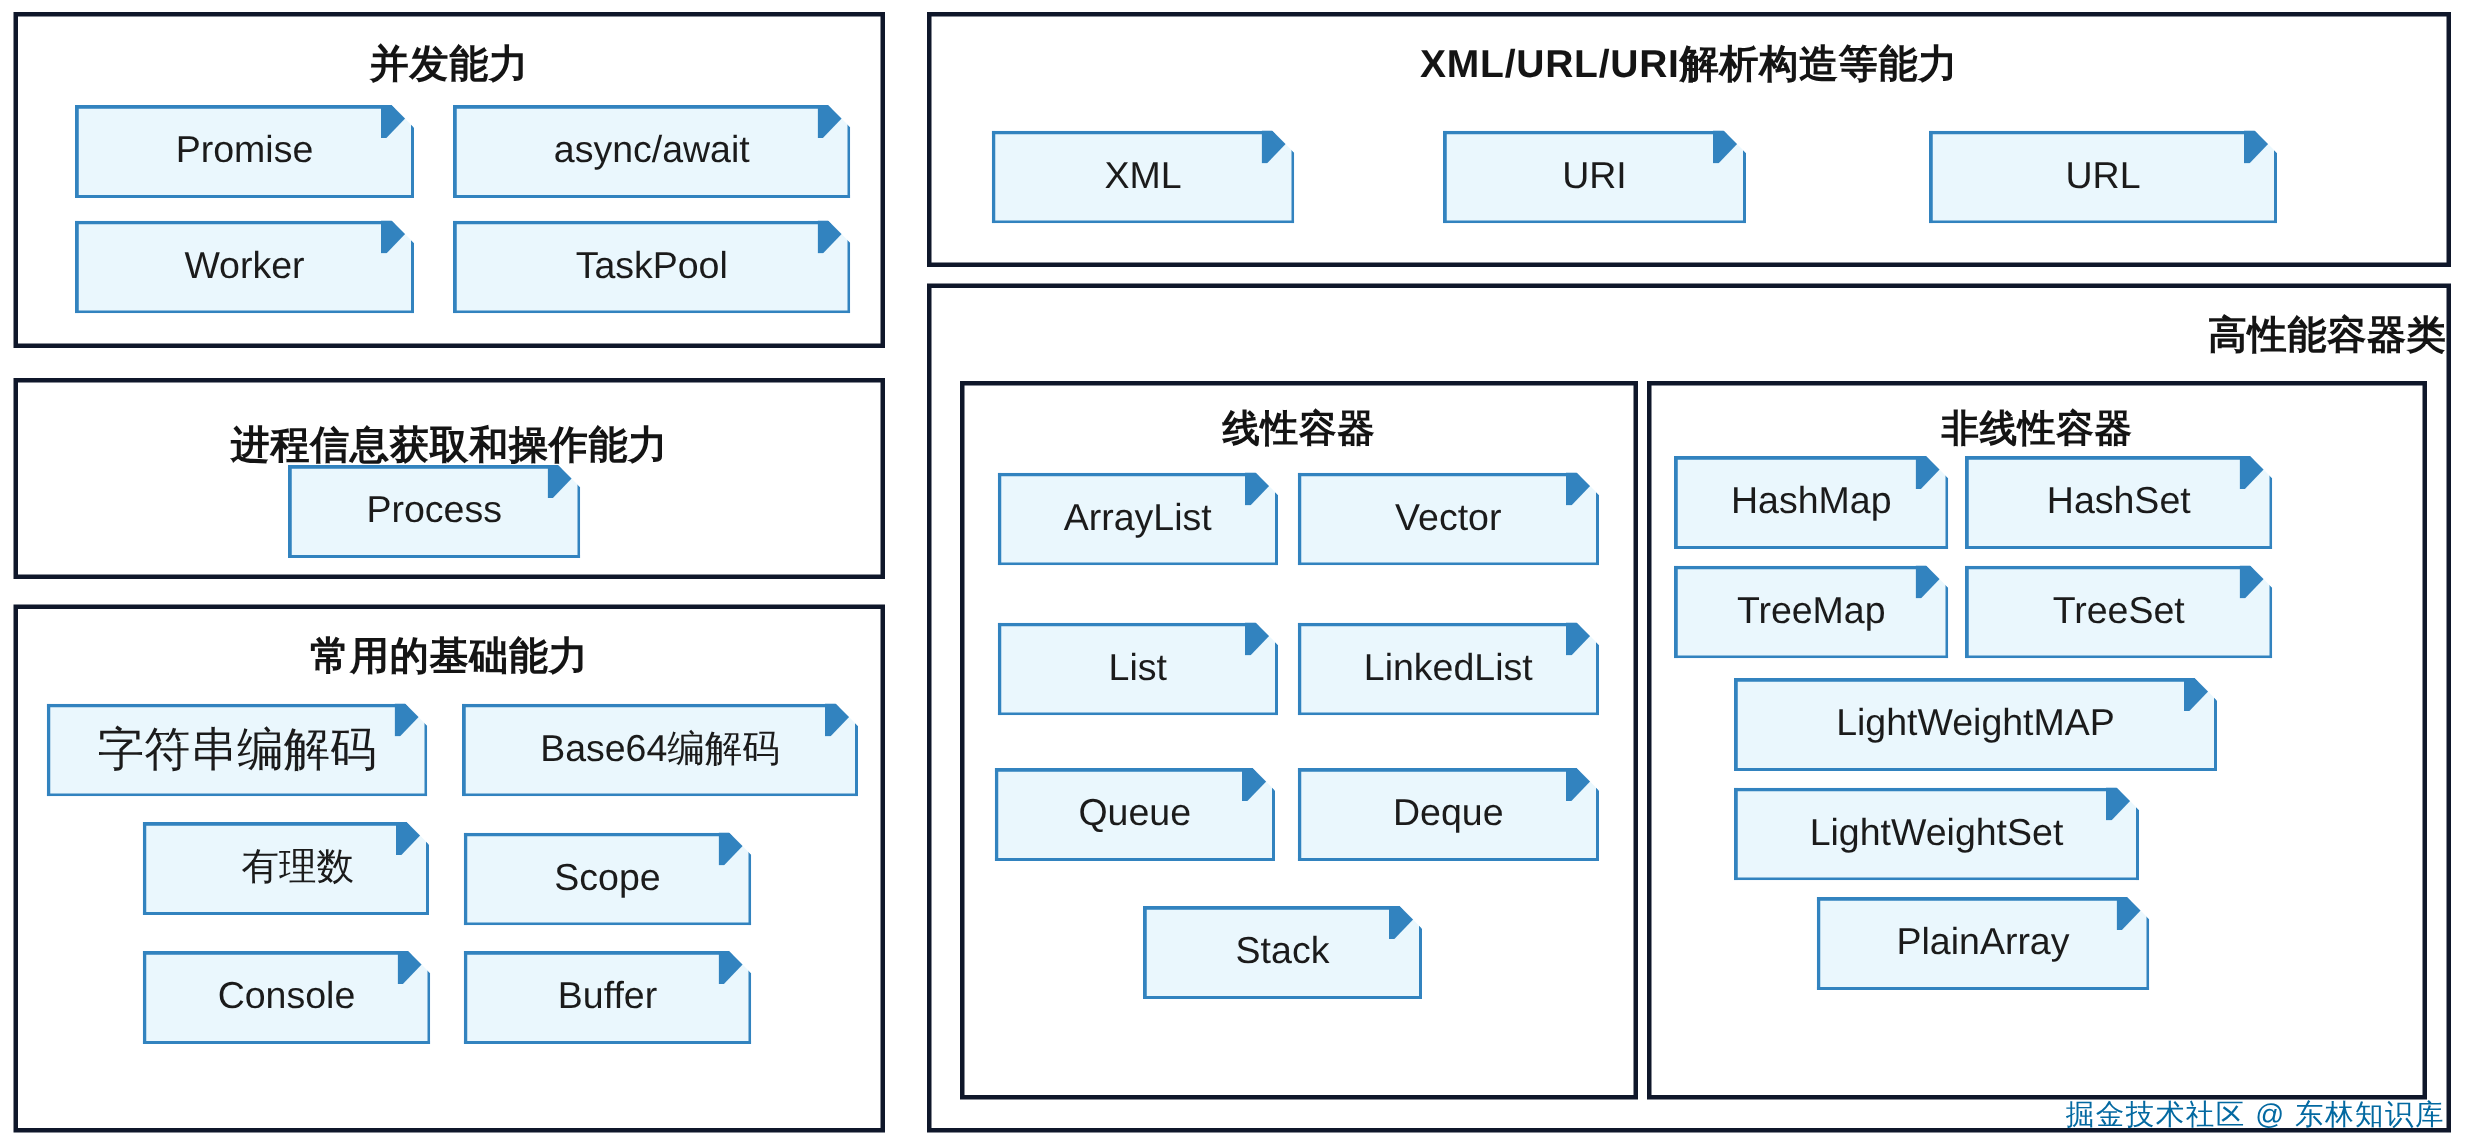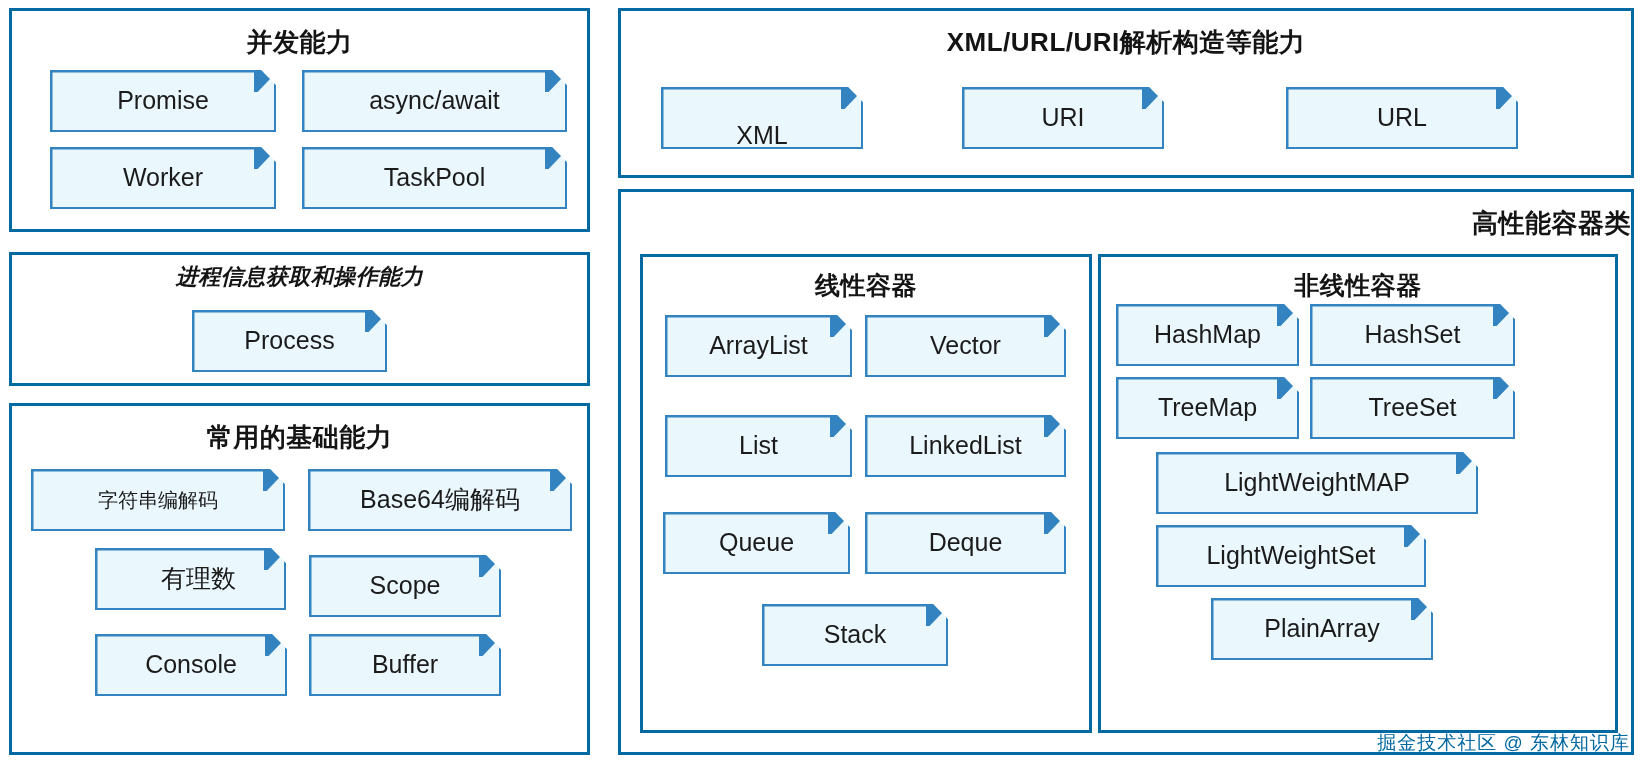--- a/index.html
+++ b/index.html
@@ -15,21 +15,21 @@
     position: relative;
     width: 1644px;
     height: 764px;
     background: #ffffff;
     overflow: hidden;
   }
 
   
   .panel {
     position: absolute;
-    border: 3px solid #0369a1;
+    border: 3px solid #0f172a;
     background: #ffffff;
     box-sizing: border-box;
   }
   .panel > .panel-title {
     text-align: center;
     font-weight: bold;
     color: #141414;
     letter-spacing: .5px;
   }
 
@@ -106,31 +106,31 @@
     </div>
     <div class="note abs" style="left:38px; top:136px; width:226px; height:62px; font-size:25px;">
       <span class="lbl">Worker</span>
     </div>
     <div class="note abs" style="left:290px; top:136px; width:265px; height:62px; font-size:25px;">
       <span class="lbl">TaskPool</span>
     </div>
   </div>
 
   <div class="panel" style="left:9px; top:252px; width:581px; height:134px;">
-    <div class="panel-title" style="font-size:22px; margin-top:7px;font-style:italic;">进程信息获取和操作能力</div>
+    <div class="panel-title" style="font-size:26px; margin-top:24px;">进程信息获取和操作能力</div>
 
     <div class="note abs" style="left:180px; top:55px; width:195px; height:62px; font-size:25px;">
       <span class="lbl">Process</span>
     </div>
   </div>
 
   <div class="panel" style="left:9px; top:403px; width:581px; height:352px;">
     <div class="panel-title" style="font-size:26px; margin-top:14px;">常用的基础能力</div>
 
-    <div class="note abs" style="left:19px; top:63px; width:254px; height:62px; font-size:20px;">
+    <div class="note abs" style="left:19px; top:63px; width:254px; height:62px; font-size:31px;">
       <span class="lbl">字符串编解码</span>
     </div>
     <div class="note abs" style="left:296px; top:63px; width:264px; height:62px; font-size:25px;">
       <span class="lbl">Base64编解码</span>
     </div>
 
     <div class="note abs" style="left:83px; top:142px; width:191px; height:62px; font-size:25px;padding-left:16px;">
       <span class="lbl">有理数</span>
     </div>
     <div class="note abs" style="left:297px; top:149px; width:192px; height:62px; font-size:25px;">
@@ -141,21 +141,21 @@
       <span class="lbl">Console</span>
     </div>
     <div class="note abs" style="left:297px; top:228px; width:192px; height:62px; font-size:25px;">
       <span class="lbl">Buffer</span>
     </div>
   </div>
 
   <div class="panel" style="left:618px; top:8px; width:1016px; height:170px;">
     <div class="panel-title" style="font-size:26px; margin-top:14px;">XML/URL/URI解析构造等能力</div>
 
-    <div class="note abs" style="left:40px; top:76px; width:202px; height:62px; font-size:25px;align-items:flex-end;">
+    <div class="note abs" style="left:40px; top:76px; width:202px; height:62px; font-size:25px;">
       <span class="lbl">XML</span>
     </div>
     <div class="note abs" style="left:341px; top:76px; width:202px; height:62px; font-size:25px;">
       <span class="lbl">URI</span>
     </div>
     <div class="note abs" style="left:665px; top:76px; width:232px; height:62px; font-size:25px;">
       <span class="lbl">URL</span>
     </div>
   </div>
 

